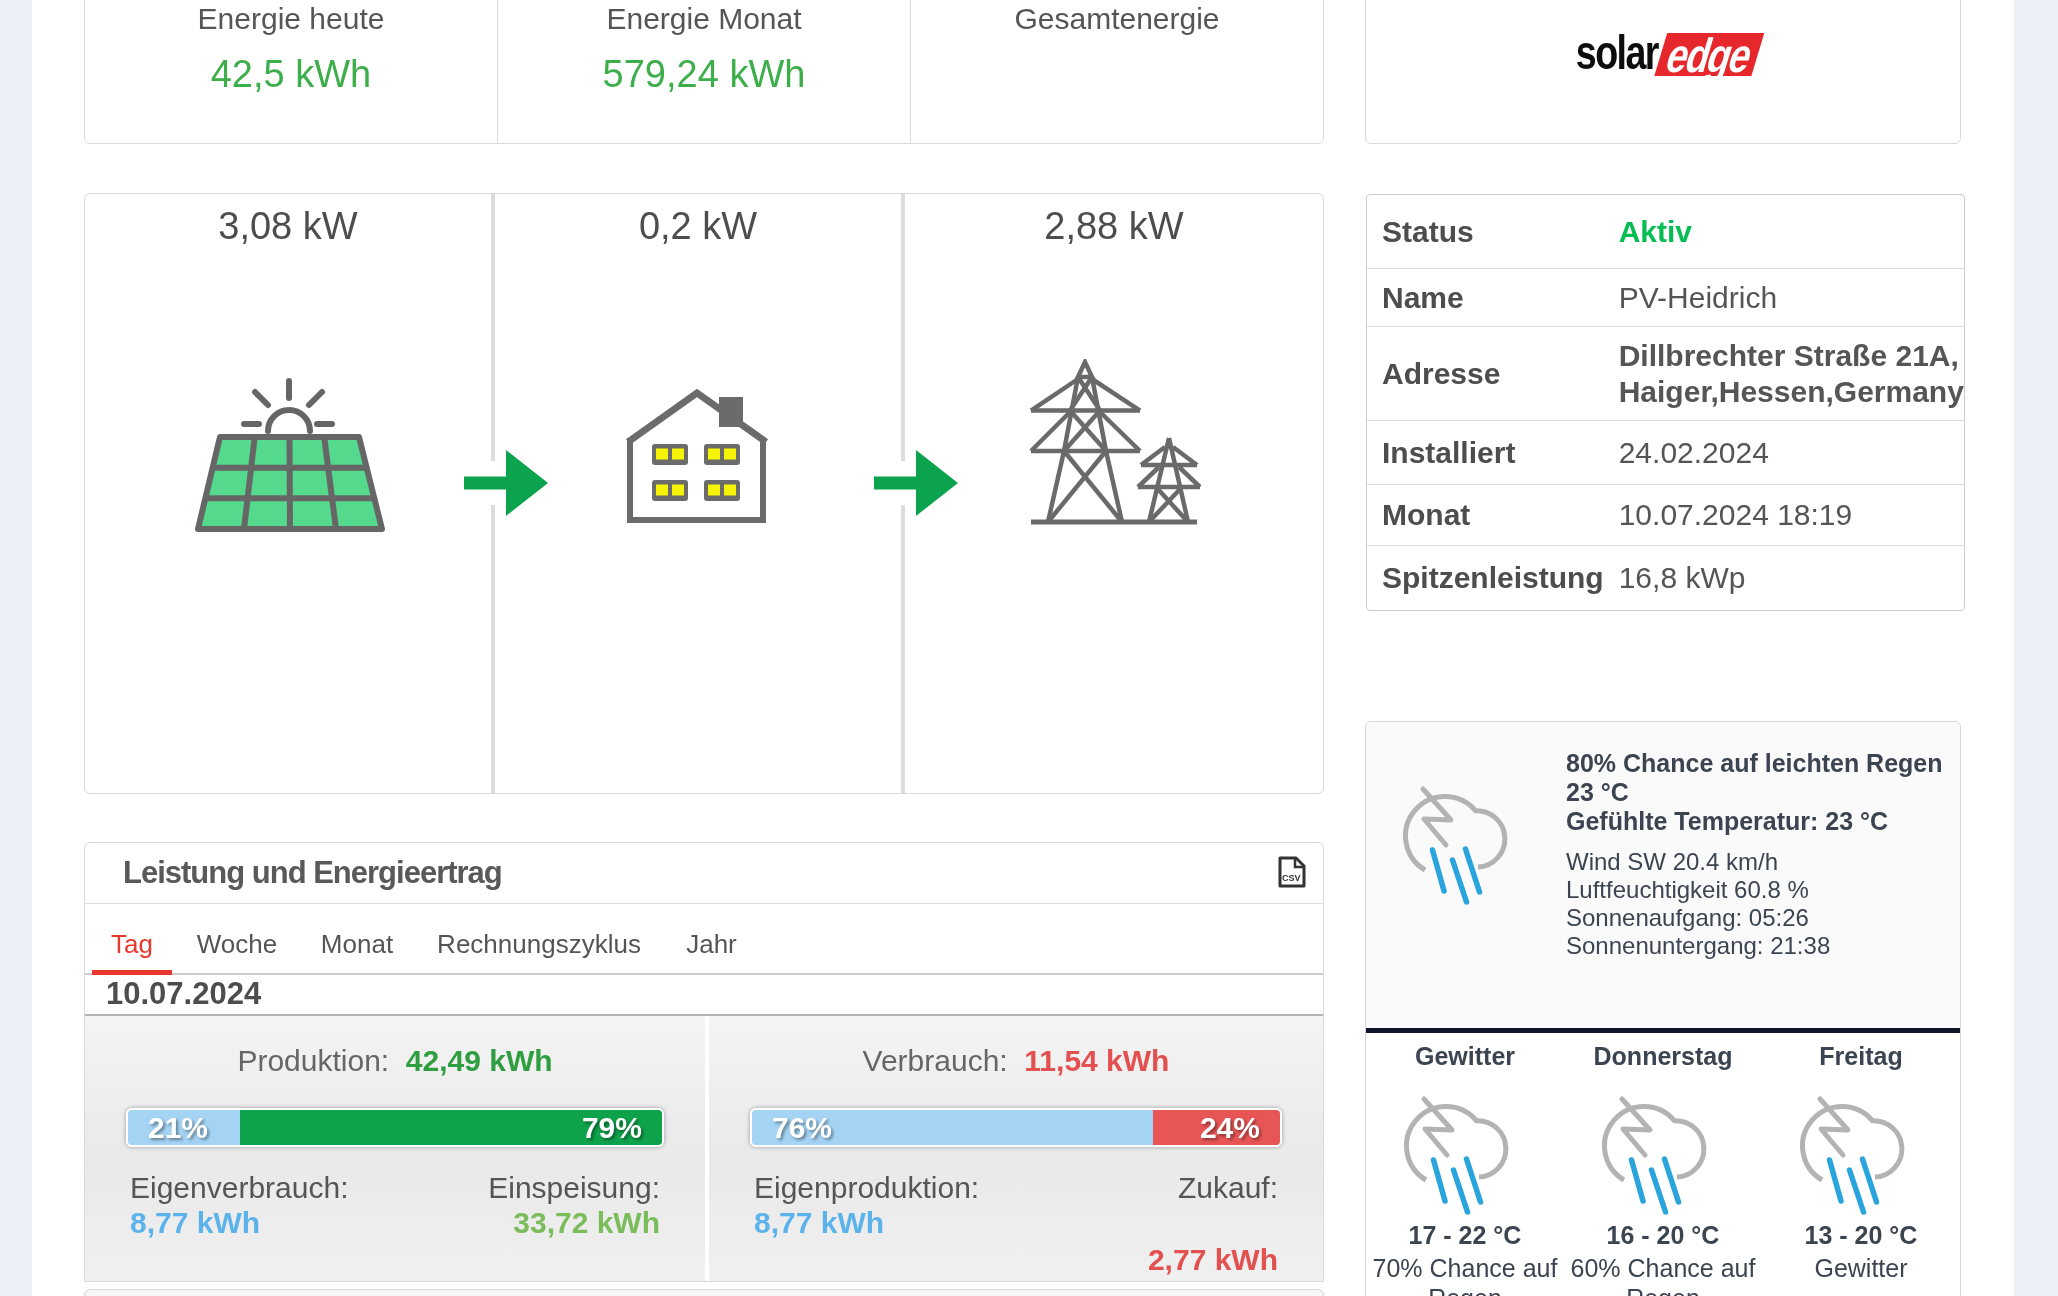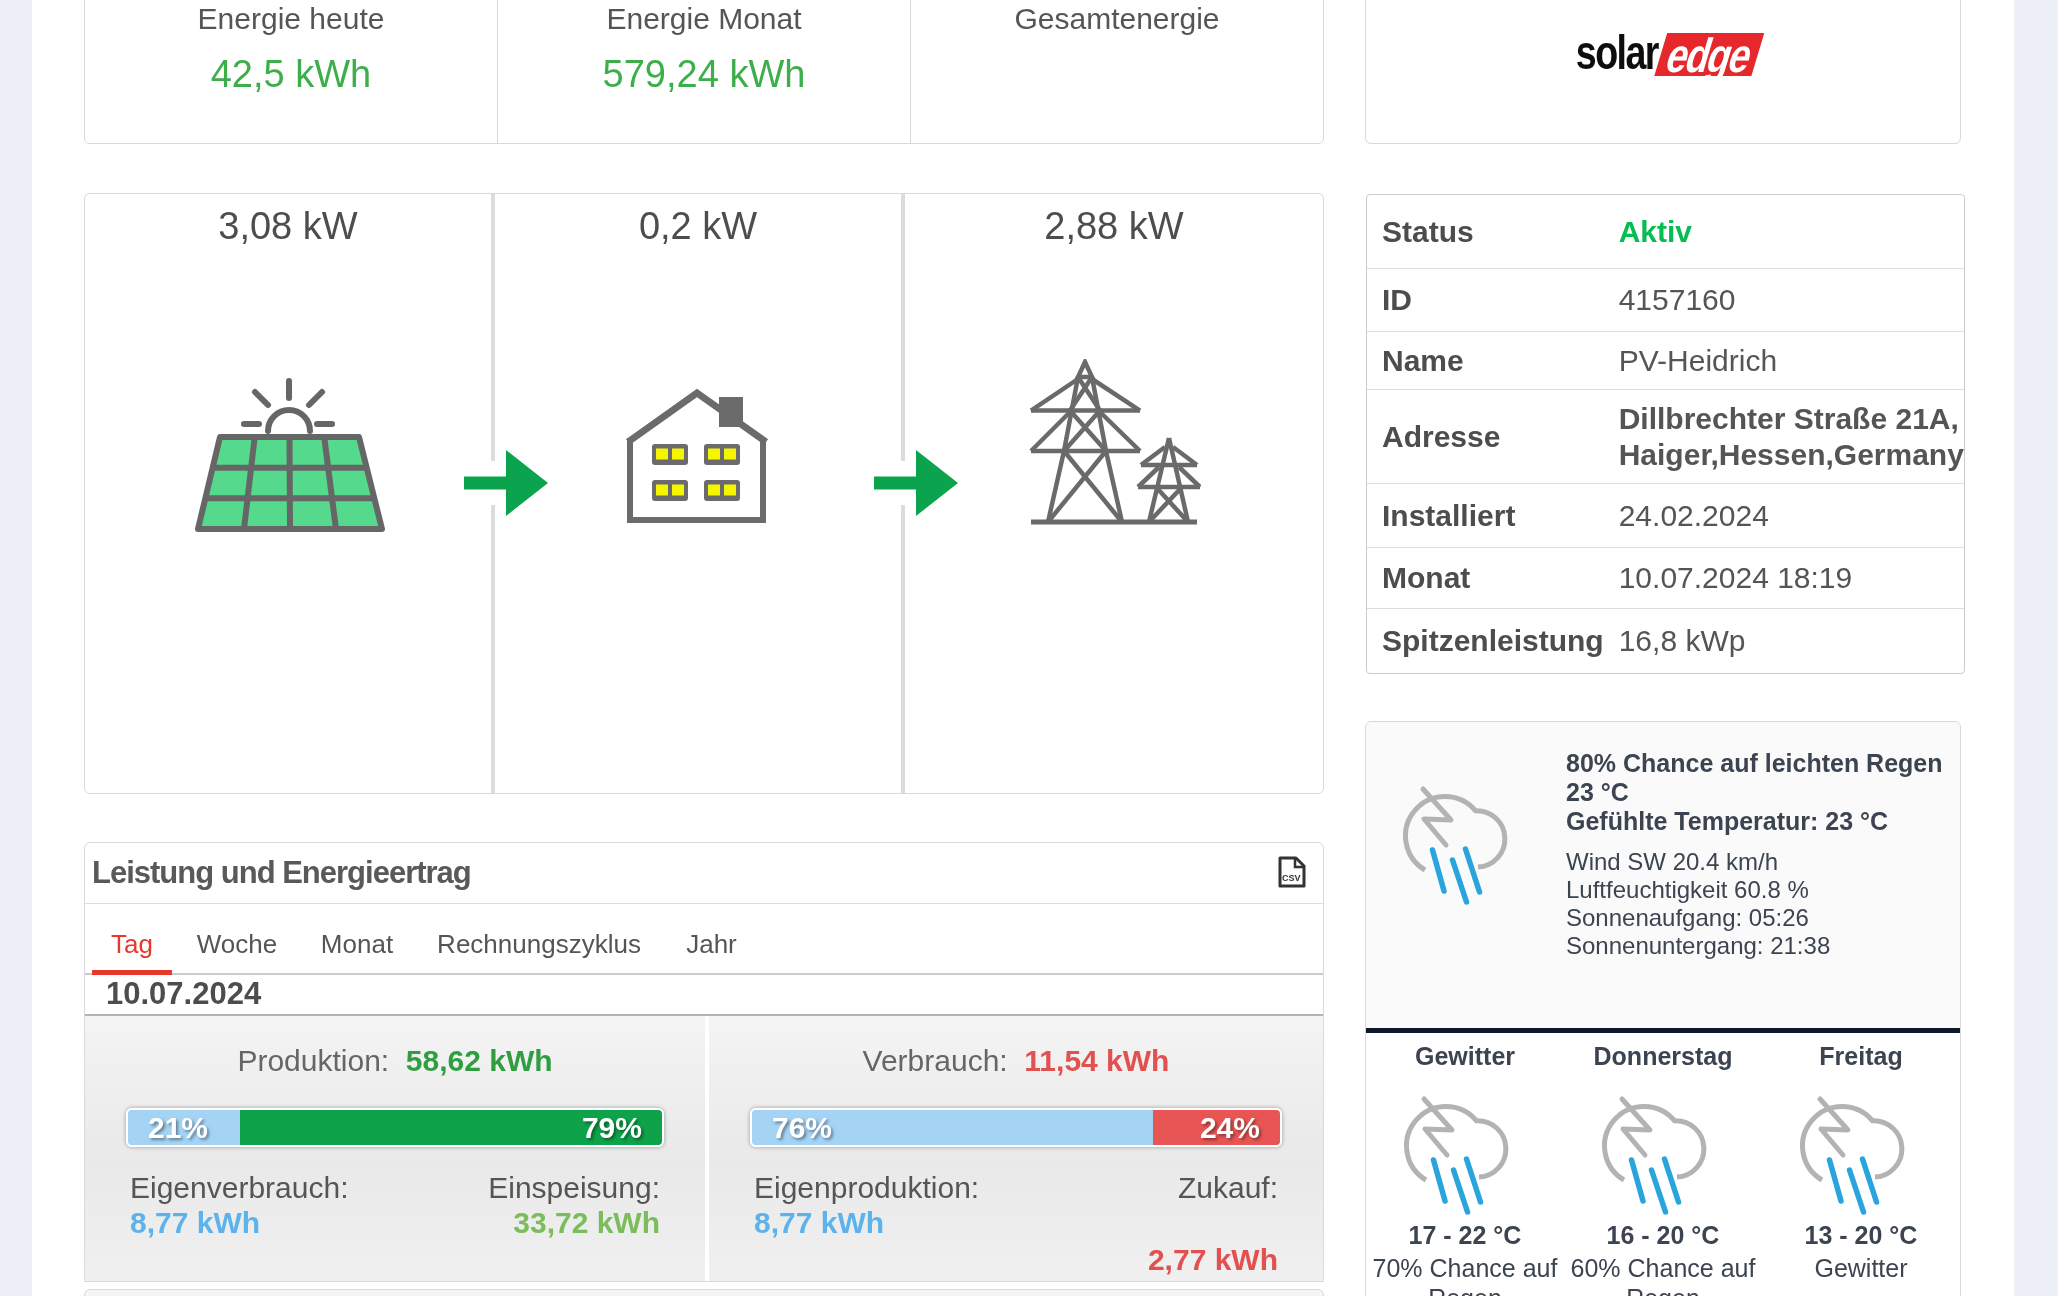--- a/index.html
+++ b/index.html
@@ -47,21 +47,21 @@
 .wreg { font-size:24px; line-height:28px; margin-top:12px; }
 .wdays { display:flex; }
 .wday { flex:1; text-align:center; color:#3b4450; position:relative; height:330px; }
 .wdayname { font-size:25px; font-weight:bold; margin-top:9px; }
 .wtemp { position:absolute; top:188px; width:100%; font-size:25px; font-weight:bold; }
 .wfc { position:absolute; top:220px; width:100%; font-size:25px; line-height:30px; }
 
 
 .bpanel { left:84px; top:842px; width:1240px; height:440px; border-radius:6px 6px 0 0; }
 .bhead { position:relative; height:61px; border-bottom:1px solid #ddd; }
-.bhead h2 { position:absolute; left:7px; top:12px; font-size:31px; color:#595959; letter-spacing:-1px; }
+.bhead h2 { position:absolute; left:38px; top:12px; font-size:31px; color:#595959; letter-spacing:-1px; }
 .csvicon { position:absolute; right:16px; top:13px; }
 .tabs { position:relative; height:71px; border-bottom:2px solid #ccc; }
 .tab { position:absolute; top:0; height:71px; line-height:80px; text-align:center; font-size:26px; color:#555; }
 .tab.active { color:#e8382d; border-bottom:5px solid #e8382d; }
 .bdate { height:41px; line-height:38px; padding-left:21px; font-size:31px; font-weight:bold; color:#4d4d4d; border-bottom:2px solid #b3b3b3; }
 .boxes { display:flex; height:265px; background:#fff; }
 .gbox { background:linear-gradient(180deg,#f4f4f4 0%,#e9e9e9 55%,#f0f0f0 100%); position:relative; }
 .gbox.lft { width:620px; margin-right:4px; }
 .gbox.rgt { flex:1; }
 .gtitle { text-align:center; margin-top:28px; font-size:30px; color:#666; }
@@ -198,24 +198,20 @@
 <div class="card logocard">
   <div class="logo"><span class="s">solar</span><span class="e">edge</span></div>
 </div>
 
 <table class="stable" cellspacing="0">
   <tbody>
       <tr style="height:73px;">
         <td class="l">Status</td>
         <td><span class="aktiv">Aktiv</span></td>
       </tr>
-  <tr style="height:63px;">
-        <td class="l">ID</td>
-        <td>4157160</td>
-      </tr>
   <tr style="height:58px;">
         <td class="l">Name</td>
         <td>PV-Heidrich</td>
       </tr>
   <tr style="height:94px;">
         <td class="l">Adresse</td>
         <td style="line-height:36px; padding-top:8px; padding-bottom:8px;font-weight:bold;">Dillbrechter Straße 21A, Haiger,Hessen,Germany</td>
       </tr>
   <tr style="height:64px;">
         <td class="l">Installiert</td>
@@ -314,21 +310,21 @@
   <div class="tabs">
     <div class="tab active" style="left:7px; width:80px;">Tag</div>
     <div class="tab" style="left:92px; width:120px;">Woche</div>
     <div class="tab" style="left:215px; width:114px;">Monat</div>
     <div class="tab" style="left:332px; width:244px;">Rechnungszyklus</div>
     <div class="tab" style="left:581px; width:91px;">Jahr</div>
   </div>
   <div class="bdate">10.07.2024</div>
   <div class="boxes">
     <div class="gbox lft">
-      <div class="gtitle">Produktion:&nbsp; <b class="grn">58,62 kWh</b></div>
+      <div class="gtitle">Produktion:&nbsp; <b class="grn">42,49 kWh</b></div>
       <div class="gbar">
         <div class="seg" style="width:21%; background:#a4d3f4;">
             <span class="pct" style="left:20px;">21%</span>
           </div>
         <div class="seg" style="width:79%; background:#0ea24a;">
             <span class="pct" style="right:20px;">79%</span>
           </div>
       </div>
       <div class="glabels">
           <span>Eigenverbrauch:</span>

